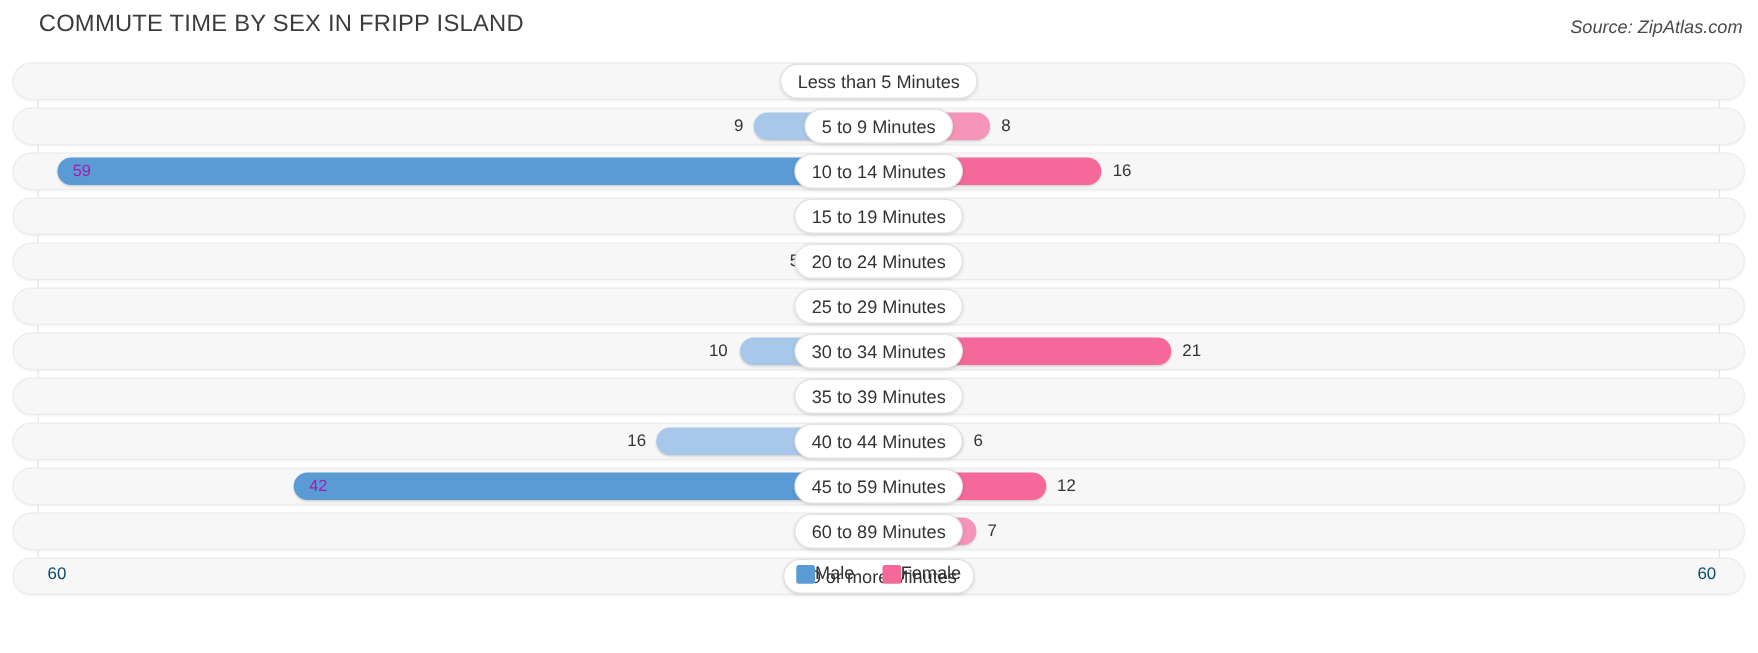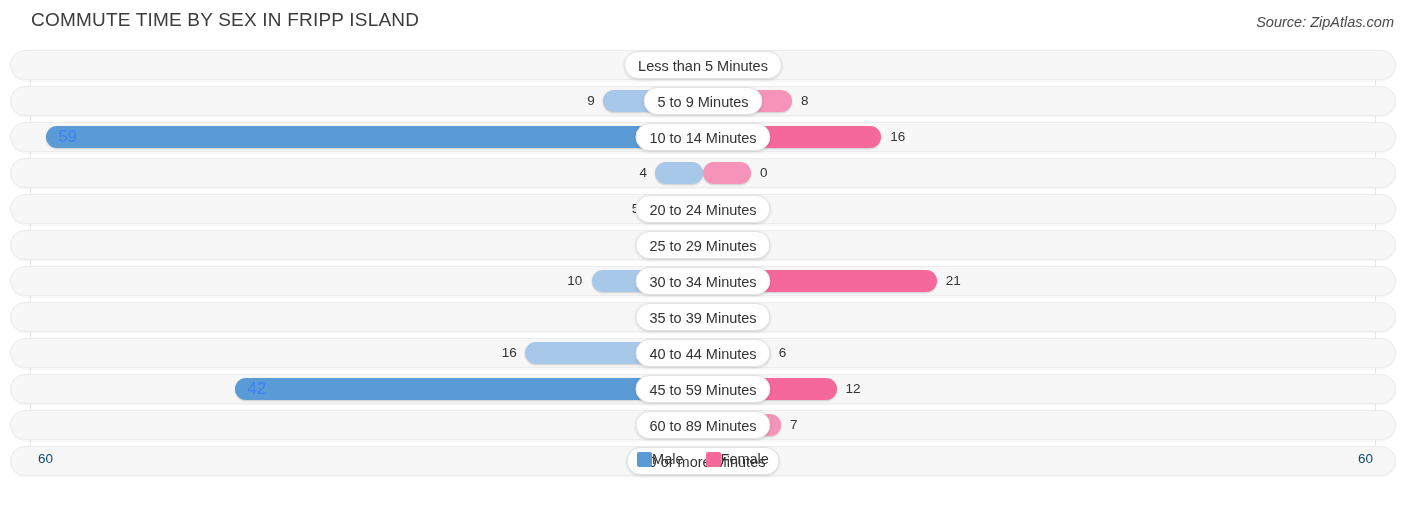--- a/index.html
+++ b/index.html
@@ -56,21 +56,21 @@
     border-radius:11px;
     box-shadow:0 1px 2px rgba(0,0,0,0.18);
   }
   .bar-male{ }
   .bar-female{ }
 
   .val{
     position:absolute;top:4px;height:22px;line-height:22px;
     font-size:13.5px;color:#333;white-space:nowrap;
   }
-  .val.inside{color:#3b82f6;font-size:17px;}
+  .val.inside{color:#a21caf;font-size:13px;}
 
   .catlabel{
     position:absolute;top:1px;height:28px;line-height:28px;
     background:#ffffff;
     border:1px solid #e2e2e2;
     border-radius:14px;
     font-size:14.5px;color:#333;
     padding:0 13px;
     white-space:nowrap;
     box-shadow:0 1px 3px rgba(0,0,0,0.13);
@@ -130,20 +130,21 @@
           <div class="val inside" style="left: 58.1333px;">59</div>
           <div class="val" style="left: 890.133px;">16</div>
           <div class="catlabel" style="left: 703px;">10 to 14 Minutes</div>
         </div>
         <div class="row">
           <div class="track"></div>
           <div class="bar bar-male" style="left: 655px; width: 48px; background: rgb(168, 200, 234);"></div>
           <div class="bar bar-female" style="left: 703px; width: 48px; background: rgb(245, 148, 184);"></div>
           <div class="val" style="left: 629px; width: 18px; text-align: right;">4</div>
           <div class="val" style="left: 760px;">0</div>
+          <div class="catlabel" style="left: 703px;">15 to 19 Minutes</div>
         </div>
         <div class="row">
           <div class="track"></div>
           <div class="bar bar-male" style="left: 647.333px; width: 55.6667px; background: rgb(168, 200, 234);"></div>
           <div class="bar bar-female" style="left: 703px; width: 48px; background: rgb(245, 148, 184);"></div>
           <div class="val" style="left: 621.333px; width: 18px; text-align: right;">5</div>
           <div class="val" style="left: 760px;">4</div>
           <div class="catlabel" style="left: 703px;">20 to 24 Minutes</div>
         </div>
         <div class="row">

